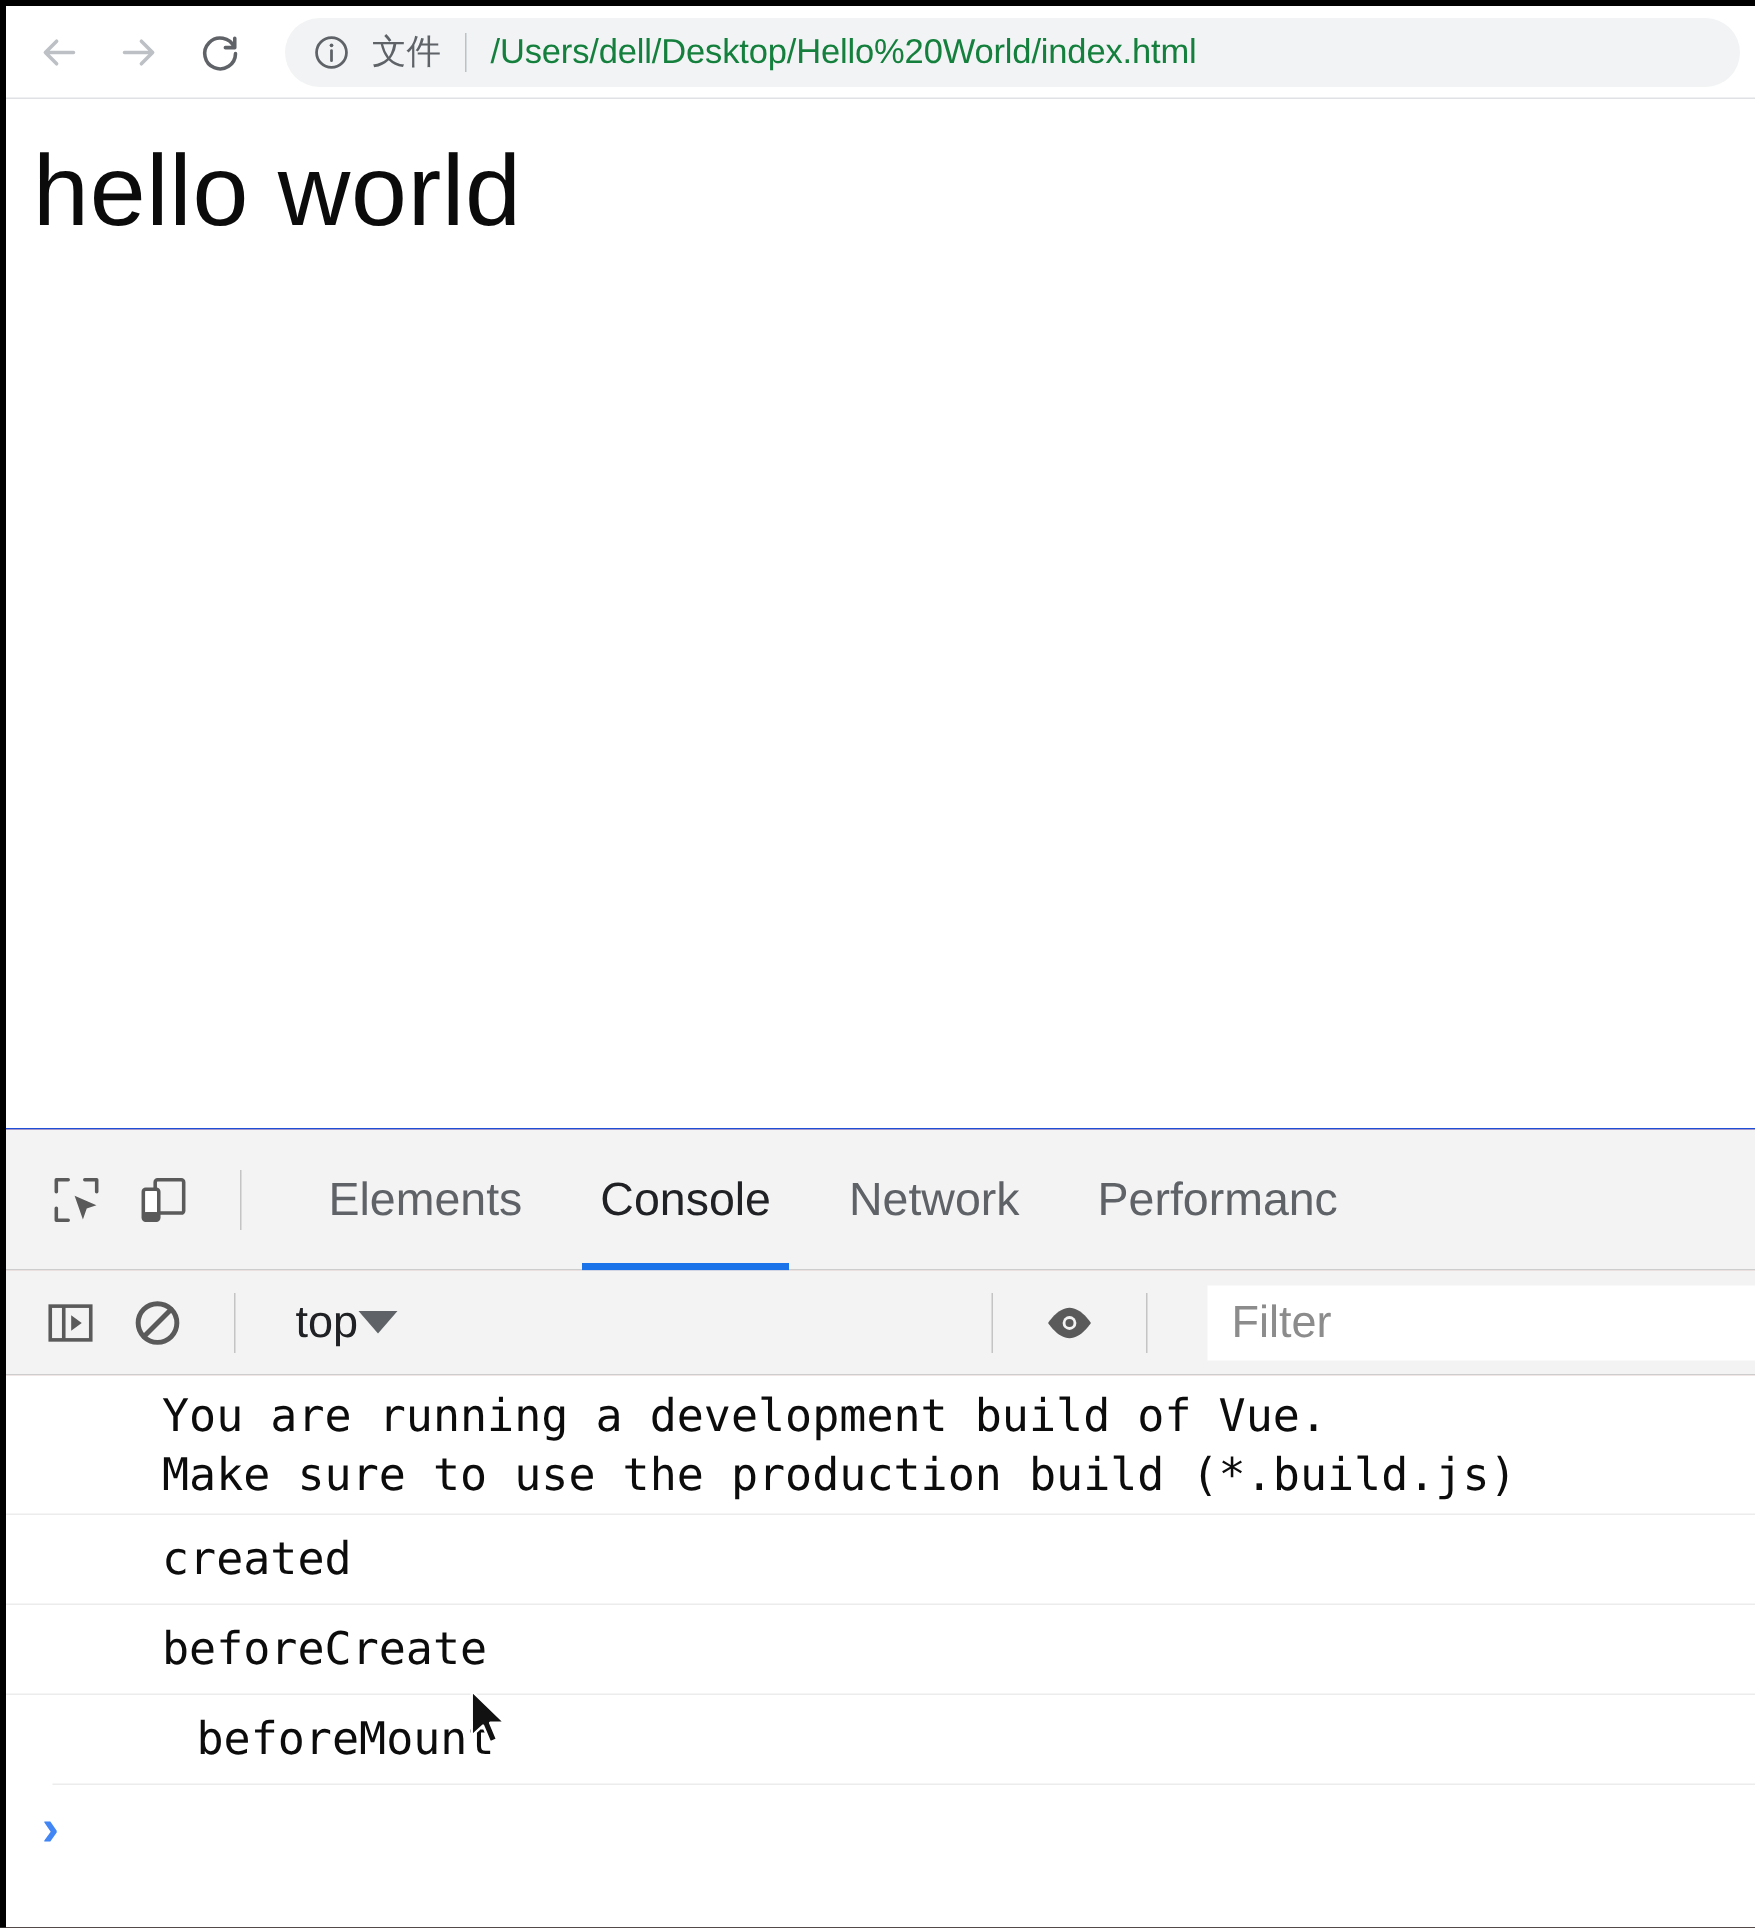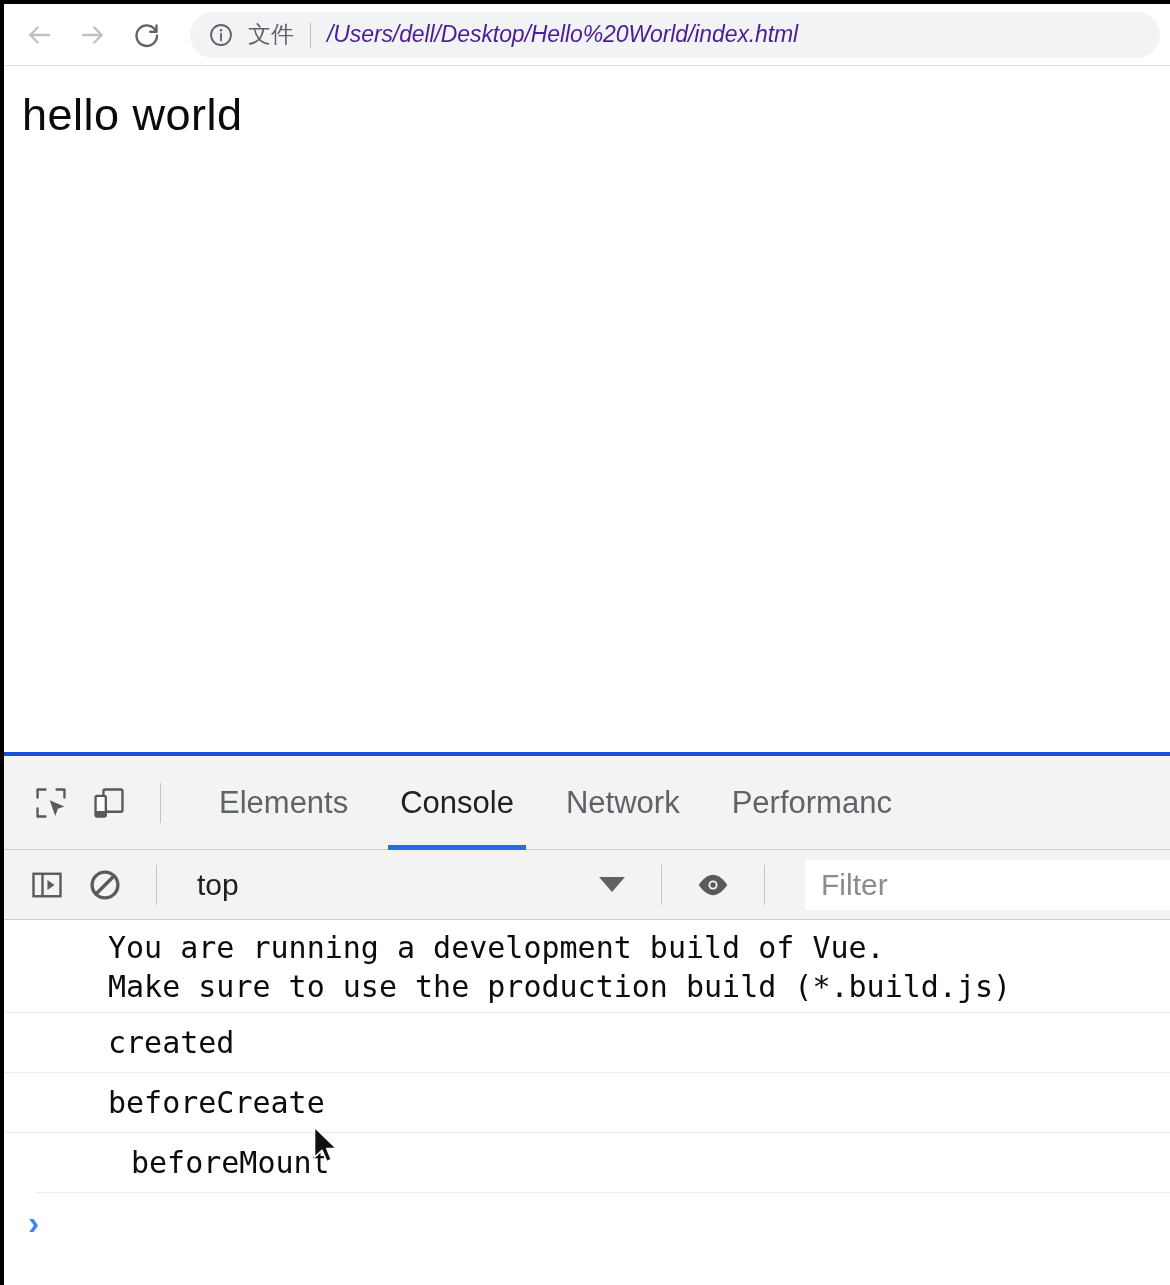--- a/index.html
+++ b/index.html
@@ -159,51 +159,50 @@
   .omni-divider {
     width: 1px;
     height: 26px;
     background: #bdc1c6;
     margin: 0 16px;
     flex: 0 0 1px;
   }
 
   .omni-url {
     font-size: 23px;
-    color: #4c1d95;
+    color: #15803d;
     white-space: nowrap;
     letter-spacing: -.1px;
-    font-style: italic;
   }
 
   
   .viewport {
     position: relative;
     height: 627px;
     background: #ffffff;
     padding: 22px 0 0 18px;
   }
 
   .page-h1 {
-    font-size: 45px;
+    font-size: 67px;
     font-weight: 400;
     color: #0b0b0b;
     letter-spacing: .5px;
     line-height: 1.2;
   }
 
   
   .devtools {
     position: absolute;
     left: 4px;
     top: 752px;
     width: 1166px;
     height: 533px;
     background: #fca5a5;
-    border-top: 4px solid #1d4ed8;
+    border-top: 1px solid #1d4ed8;
     overflow: hidden;
   }
 
   .dt-tabbar {
     position: relative;
     height: 94px;
     background: #f3f3f3;
     display: flex;
     align-items: center;
     border-bottom: 1px solid #cdcdcd;
@@ -267,21 +266,20 @@
     padding-left: 14px;
   }
 
   .ctx-select {
     display: flex;
     align-items: center;
     flex: 0 0 auto;
     width: 460px;
     height: 52px;
     padding: 0 14px 0 18px;
-    justify-content: space-between;
   }
   .ctx-label { font-size: 30px; color: #202124; }
   .caret { width: 0; height: 0; border-left: 13px solid transparent;
            border-right: 13px solid transparent; border-top: 15px solid #5f6368; }
 
   .filter-input {
     flex: 1;
     height: 50px;
     margin-left: 18px;
     background: #ffffff;

